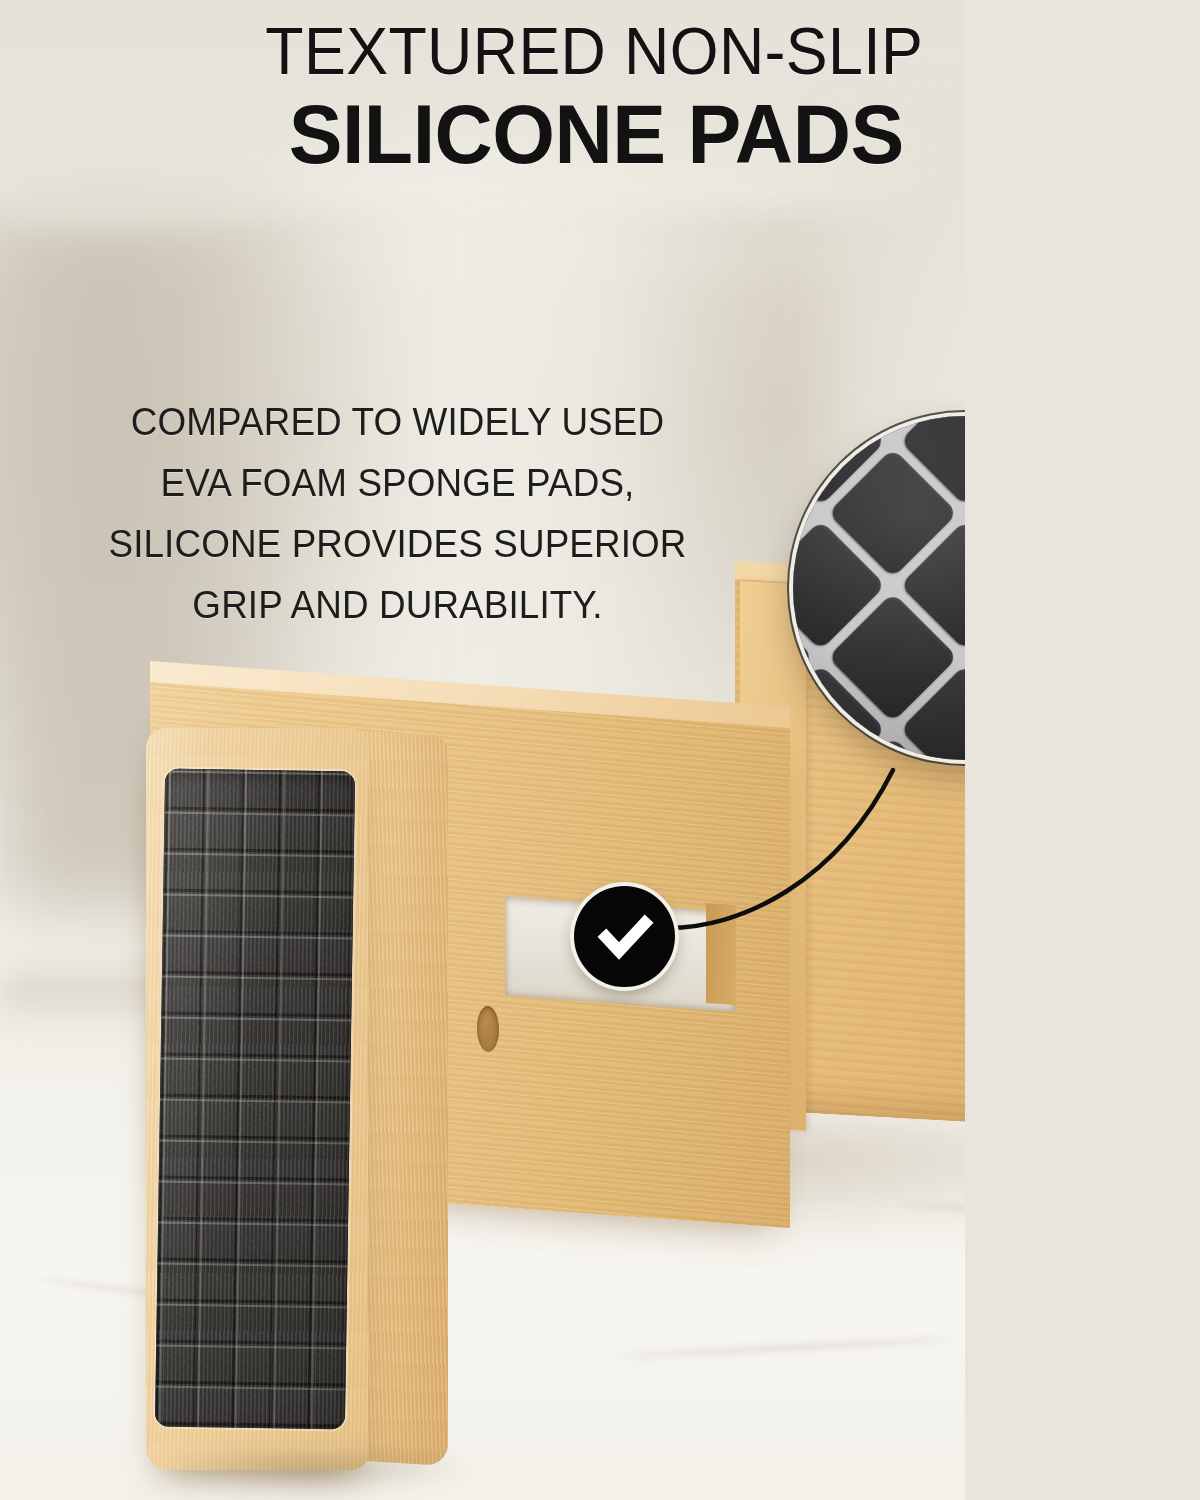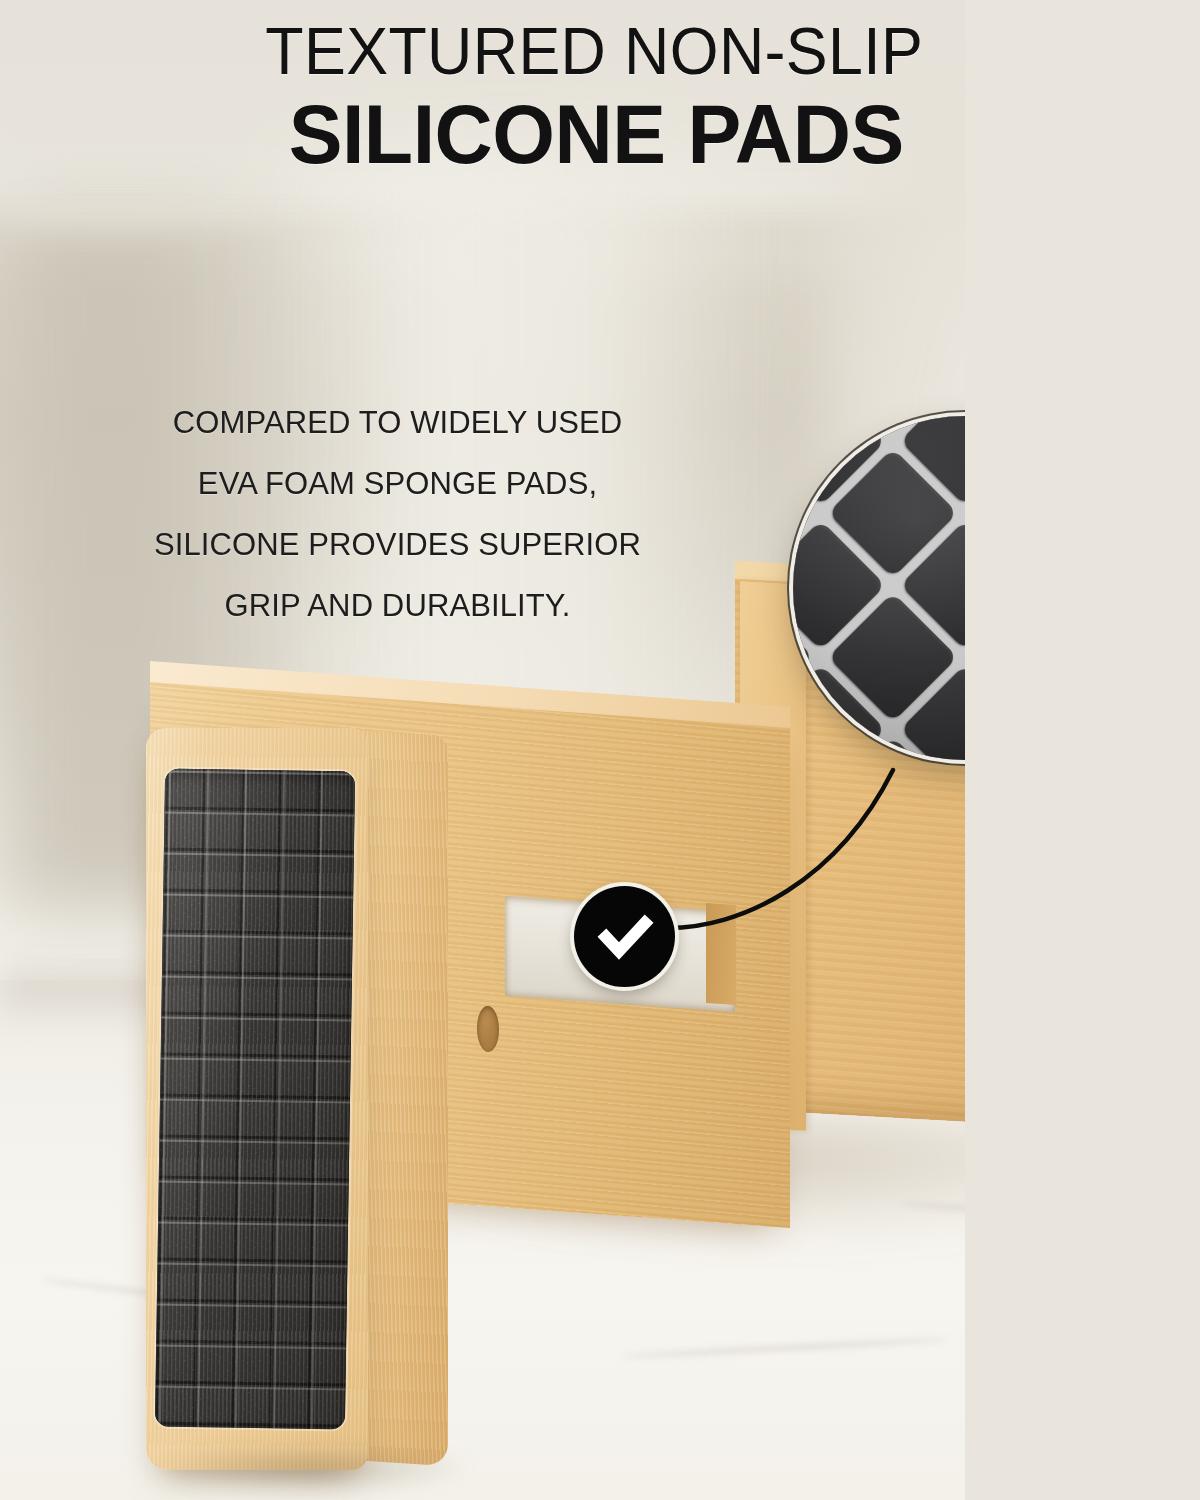--- a/index.html
+++ b/index.html
@@ -256,21 +256,21 @@
   .hl2{
     display:block;
     font-size:84px; line-height:88px; font-weight:700;
     letter-spacing:-.5px; transform:scaleX(.96); transform-origin:center;
     padding-right:8px;
     text-shadow:0 1px 0 rgba(255,255,255,.5);
   }
   .body-copy{
     position:absolute; left:10px; top:392px; width:775px;
     text-align:center; color:#1d1d1d;
-    font-size:32px; line-height:61px; font-weight:400;
+    font-size:38px; line-height:61px; font-weight:400;
     letter-spacing:.1px;
     text-shadow:0 1px 0 rgba(255,255,255,.35);
   }
   .body-copy span{ display:block; transform:scaleX(.97); transform-origin:center; }
 
   
   .logo{
     position:absolute; left:963px; top:1398px; width:226px; text-align:center;
   }
   .logo-mark{ display:block; margin:0 auto 1px; }

